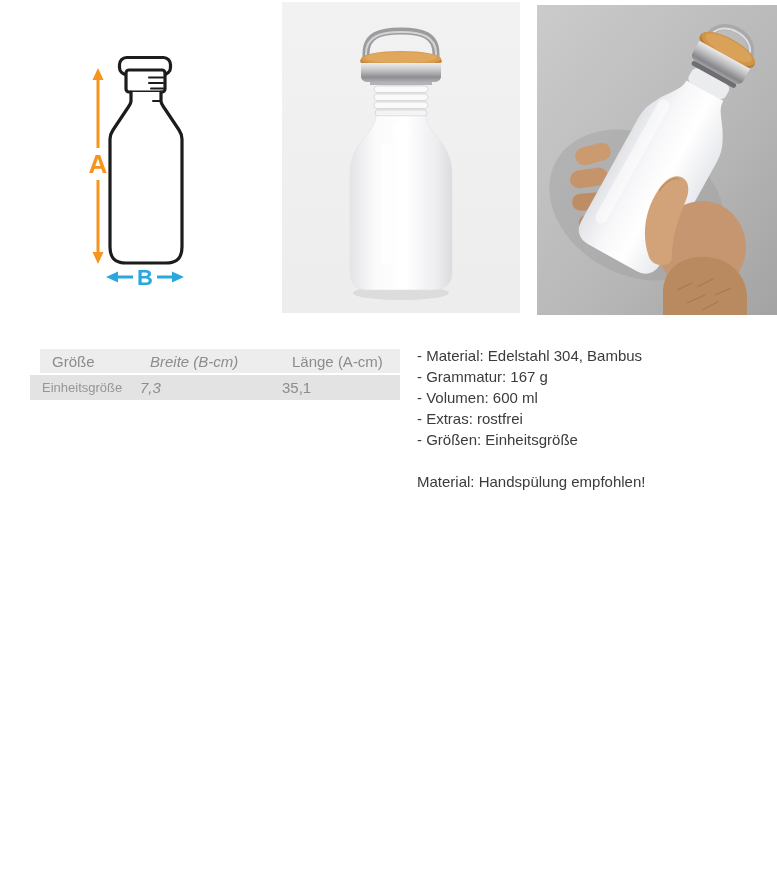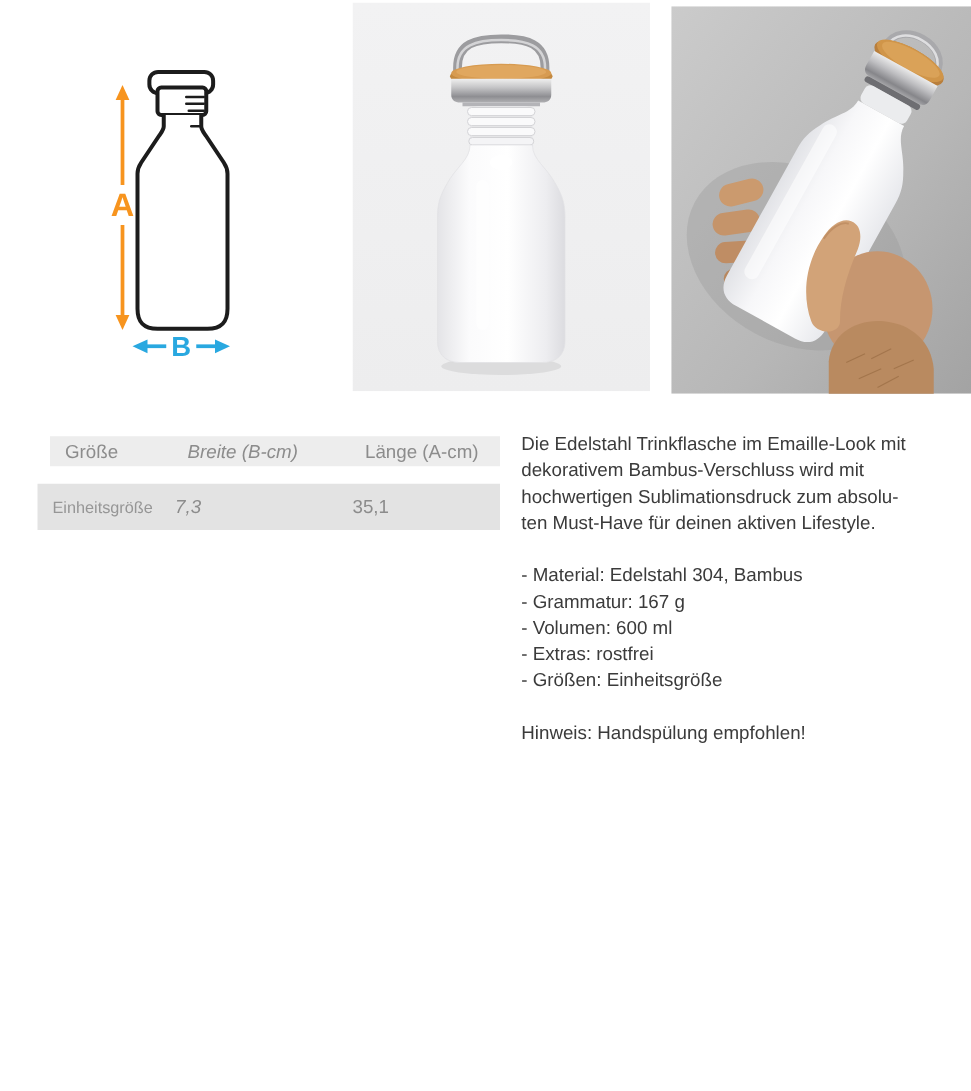--- a/index.html
+++ b/index.html
@@ -10,21 +10,21 @@
   
   .diagram-wrap { position:absolute; left:0; top:0; width:270px; height:320px; }
   .photo-product { position:absolute; left:282px; top:2px; width:238px; height:311px; }
   .photo-hand { position:absolute; left:537px; top:5px; width:240px; height:310px; }
   svg { display:block; }
 
   
   .size-table { position:absolute; left:30px; top:349px; width:370px; }
   .st-row { display:flex; align-items:center; }
   .st-head { background:#EDEDED; height:24px; color:#8C8C8C; font-size:15px;margin-left:10px; }
-  .st-data { background:#E3E3E3; height:37px; margin-top:14px; color:#8C8C8C; font-size:15px;justify-content:center; }
+  .st-data { background:#E3E3E3; height:25px; margin-top:2px; color:#8C8C8C; font-size:15px;justify-content:center; }
   .st-cell { box-sizing:border-box; padding-left:12px; }
   .c1 { width:98px; }
   .c2 { width:142px;font-style:italic; }
   .c3 { flex:1; }
   .st-data .c1 { font-size:13px; color:#969696; }
 
   
   .description {
     position:absolute; left:417px; top:345px; width:358px;
     font-size:15px; line-height:21px; color:#3B3B3B;
@@ -200,25 +200,21 @@
       <div class="st-cell c3">Länge (A-cm)</div>
     </div>
     <div class="st-row st-data">
       <div class="st-cell c1">Einheitsgröße</div>
       <div class="st-cell c2">7,3</div>
       <div class="st-cell c3">35,1</div>
     </div>
   </div>
 
   <div class="description">
-    <p>Die Edelstahl Trinkflasche im Emaille-Look mit
-dekorativem Bambus-Verschluss wird mit
-hochwertigen Sublimationsdruck zum absolu-
-ten Must-Have für deinen aktiven Lifestyle.</p>
     <p>- Material: Edelstahl 304, Bambus
 - Grammatur: 167 g
 - Volumen: 600 ml
 - Extras: rostfrei
 - Größen: Einheitsgröße</p>
-    <p>Hinweis: Handspülung empfohlen!</p>
+    <p>Material: Handspülung empfohlen!</p>
   </div>
 
 </div>
 
 </body></html>

